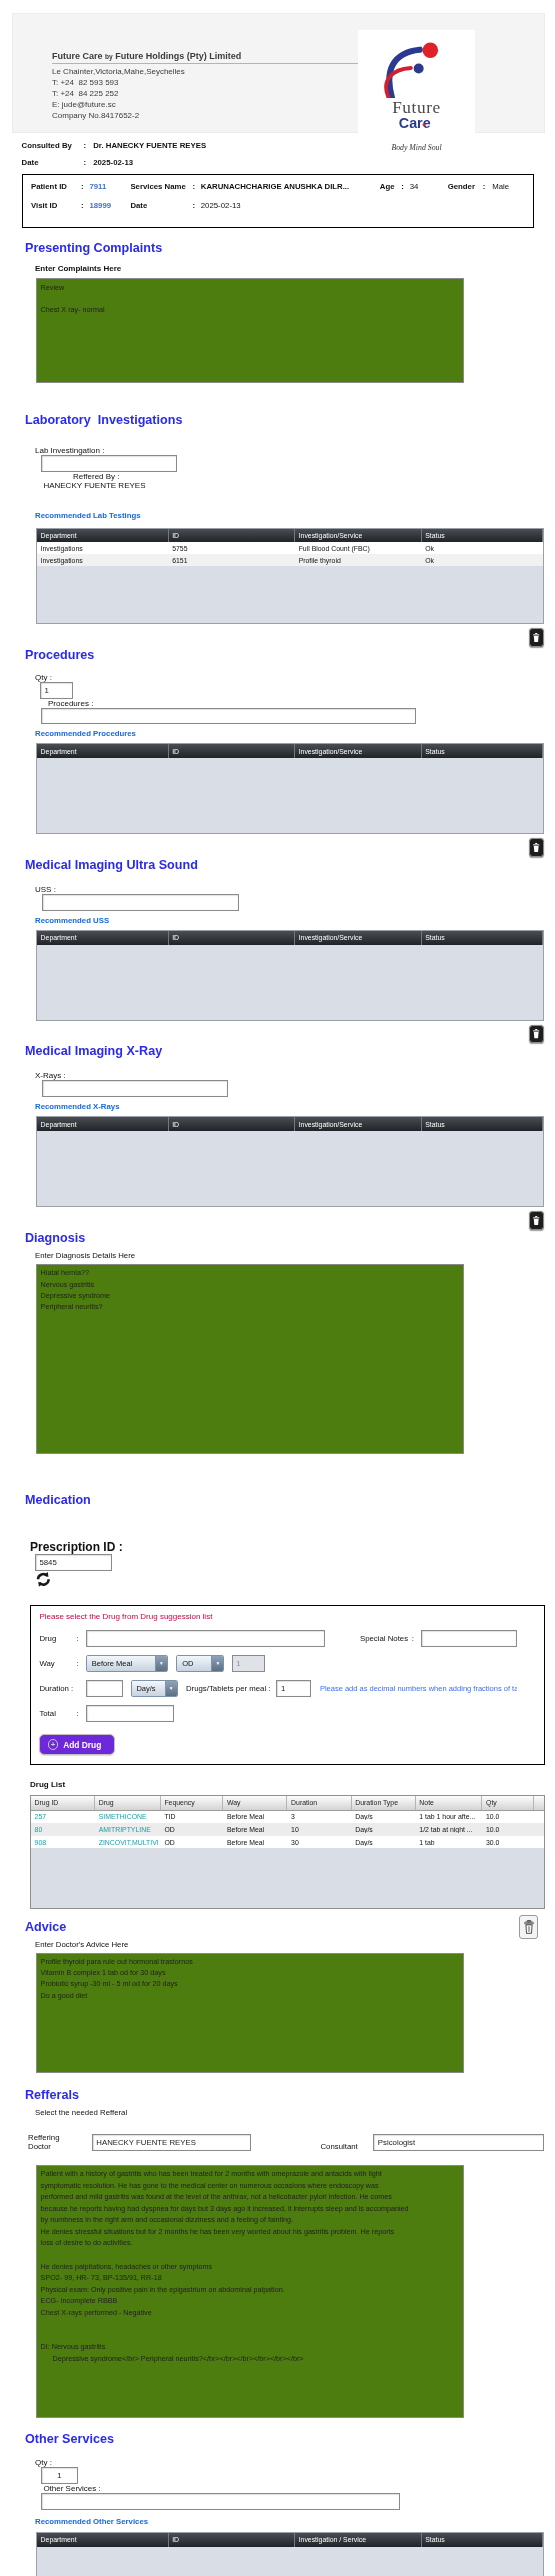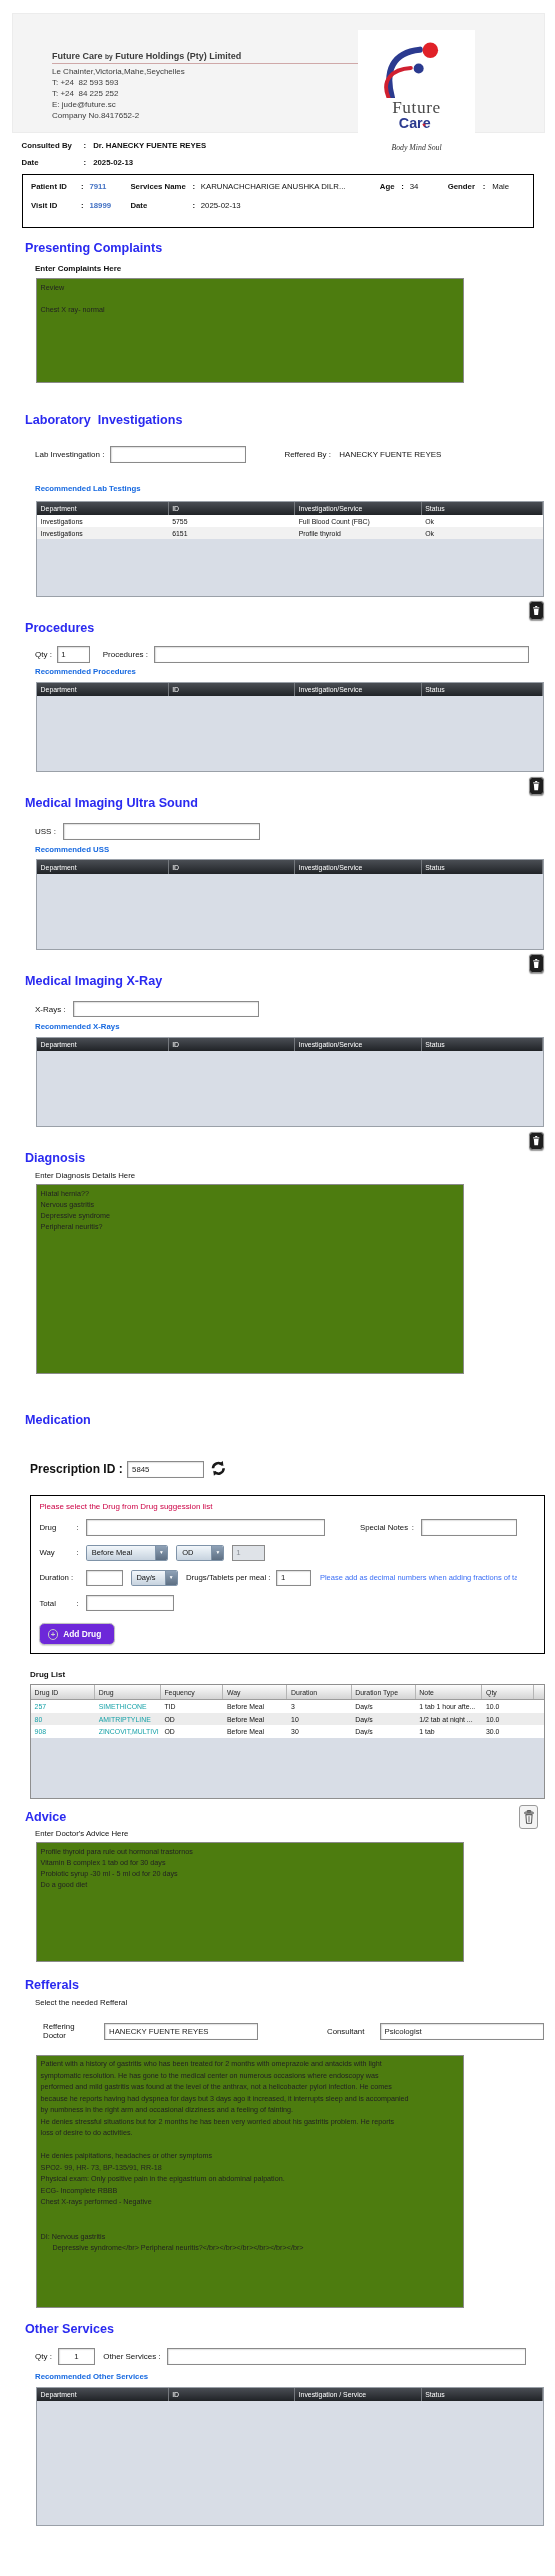--- a/index.html
+++ b/index.html
@@ -39,21 +39,21 @@
   .rec-link { margin-left:23px; font-weight:bold; font-size:7.8px; color:#1769e0; }
   textarea.box {
     display:block; margin-left:24px; width:428px; border:0.6px solid #8a8a8a; background:#4d7c0f;
     font-family:"Liberation Sans", sans-serif; font-size:7.2px; line-height:1.55; padding:2.4px 3.6px;
     resize:none; color:#222;
   }
   input.tb {
     border:0.6px solid #8a8a8a; background:#fff; height:16.7px; padding:1.2px 3.6px; font-size:7.8px;
     font-family:"Liberation Sans", sans-serif; box-shadow: inset 0.6px 0.6px 1.2px rgba(0,0,0,0.22); color:#222;
   }
-  .frow { display:flex; align-items:center; margin-left:23px; }
+  .frow { display:flex; margin-left:23px;flex-direction:column; }
 
   
   .grid { margin-left:24px; width:508px; border:0.6px solid #9aa0a8; background:#d8dde6; }
   .g-head { display:flex; background:linear-gradient(#4a4e54,#202327); color:#fff; height:13.7px; align-items:center; font-size:6.9px; }
   .g-head .cell { border-right:0.6px solid #74787d; padding-left:3.6px; height:100%; display:flex; align-items:center; }
   .g-row { display:flex; height:12px; align-items:center; font-size:6.9px; background:#fff; }
   .g-row.alt { background:#f1f1f1; }
   .g-row .cell { padding-left:3.6px; }
   .c1{width:26%;} .c2{width:25%;} .c3{width:25%;} .c4{width:24%;}
   .g-fill { width:100%; }
@@ -92,21 +92,21 @@
   .d-head .cell { border-right:0.6px solid #b5b5b5; padding-left:3.6px; height:100%; display:flex; align-items:center; }
   .d-row { display:flex; height:12.6px; align-items:center; font-size:6.9px; background:#fff; }
   .d-row.alt { background:#ececec; }
   .d-row .cell { padding-left:3.6px; white-space:nowrap; overflow:hidden; }
   .teal { color:#17a2a8; }
   .d1{width:12.5%;} .d2{width:12.8%;} .d3{width:12.2%;} .d4{width:12.5%;} .d5{width:12.5%;} .d6{width:12.5%;} .d7{width:13%;} .d8{width:10%;}
 
   .advice-sec { position:relative; margin-top:6px; }
   .advice-trash { position:absolute; right:6px; top:-4.8px; }
 
-  .refer-row { display:flex; align-items:center; margin-left:31px; margin-top:15.5px; font-size:7.8px; }
+  .refer-row { display:flex; align-items:flex-end; margin-left:16px; margin-top:15.5px; font-size:7.8px; }
 
   .refresh-btn { width:18px; height:18px; margin-left:4.8px; background:transparent; border:none; cursor:pointer; }
   .refresh-btn svg { width:16.7px; height:16.7px; }
 </style>
 </head>
 <body>
 
 <div class="page">
 
   <div class="hdr">
@@ -142,21 +142,21 @@
     <span>2025-02-13</span>
   </div>
 
   <div class="patient-box">
     <div class="p-row">
       <span class="p-lab" style="width:50px">Patient ID </span>
       <span class="c" style="width:8.4px">:</span>
       <span class="pv-blue" style="width:41px">7911</span>
       <span class="p-lab" style="width:62px">Services Name </span>
       <span class="c" style="width:8.4px">:</span>
-      <span style="font-weight:normal; width:179px">KARUNACHCHARIGE ANUSHKA DILR...</span>
+      <span style="font-weight:bold; width:179px">KARUNACHCHARIGE ANUSHKA DILR...</span>
       <span class="p-lab" style="width:21.5px">Age </span>
       <span class="c" style="width:8.4px">:</span>
       <span style="font-weight:normal; width:38px">34</span>
       <span class="p-lab" style="width:35px">Gender  </span>
       <span class="c" style="width:9.6px">:</span>
       <span style="font-weight:normal">Male</span>
     </div>
     <div class="p-row">
       <span class="p-lab" style="width:50px">Visit ID     </span>
       <span class="c" style="width:8.4px">:</span>

